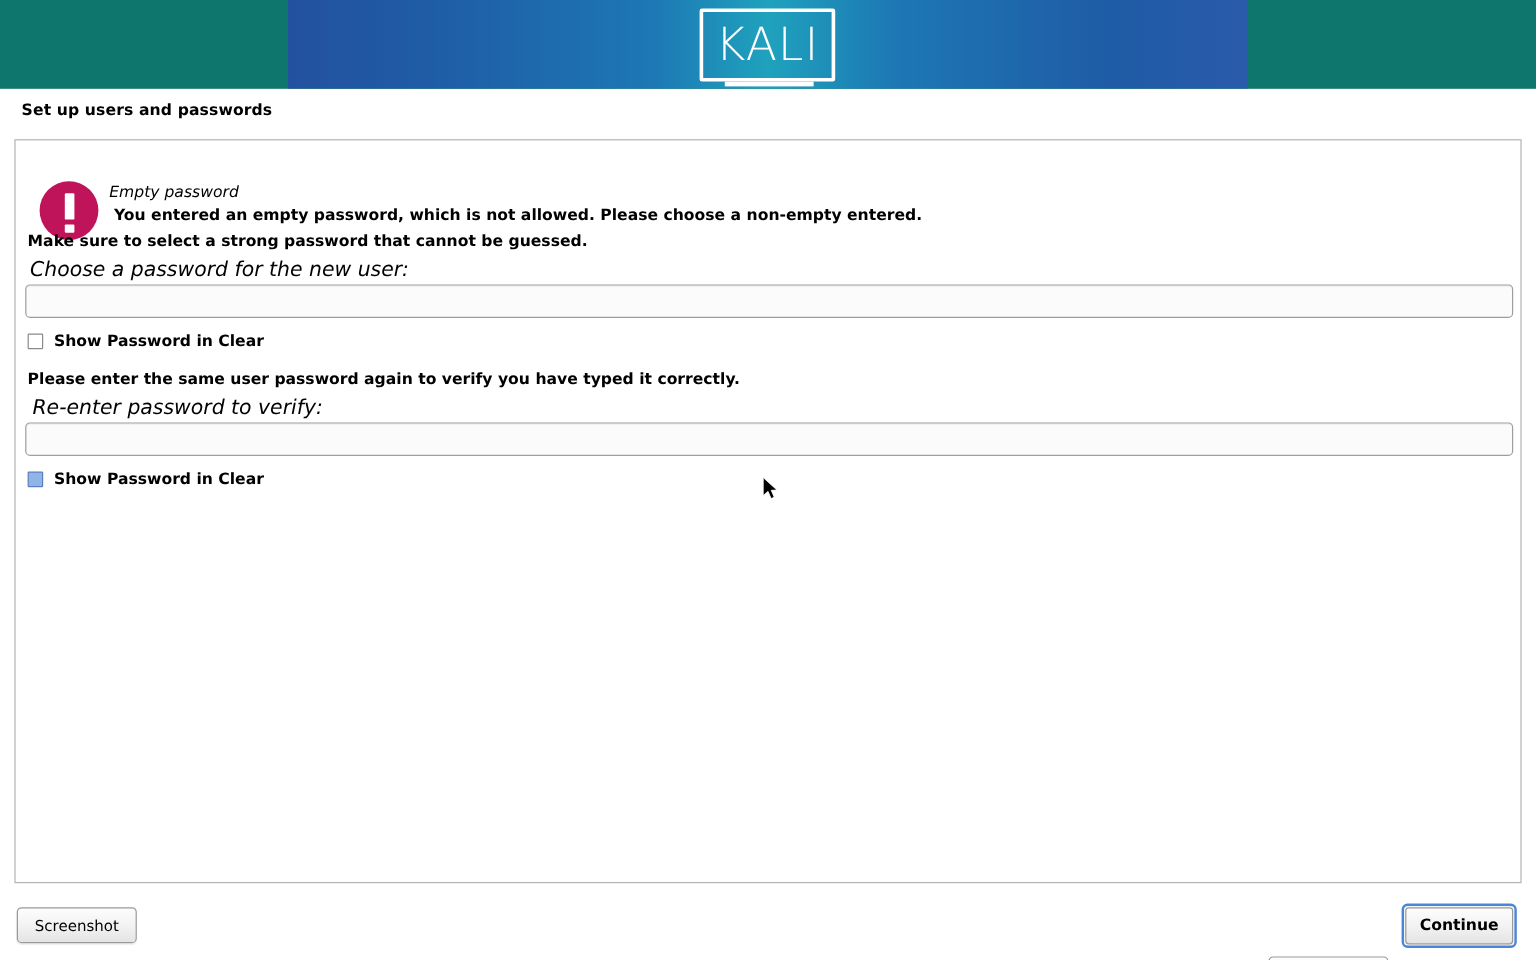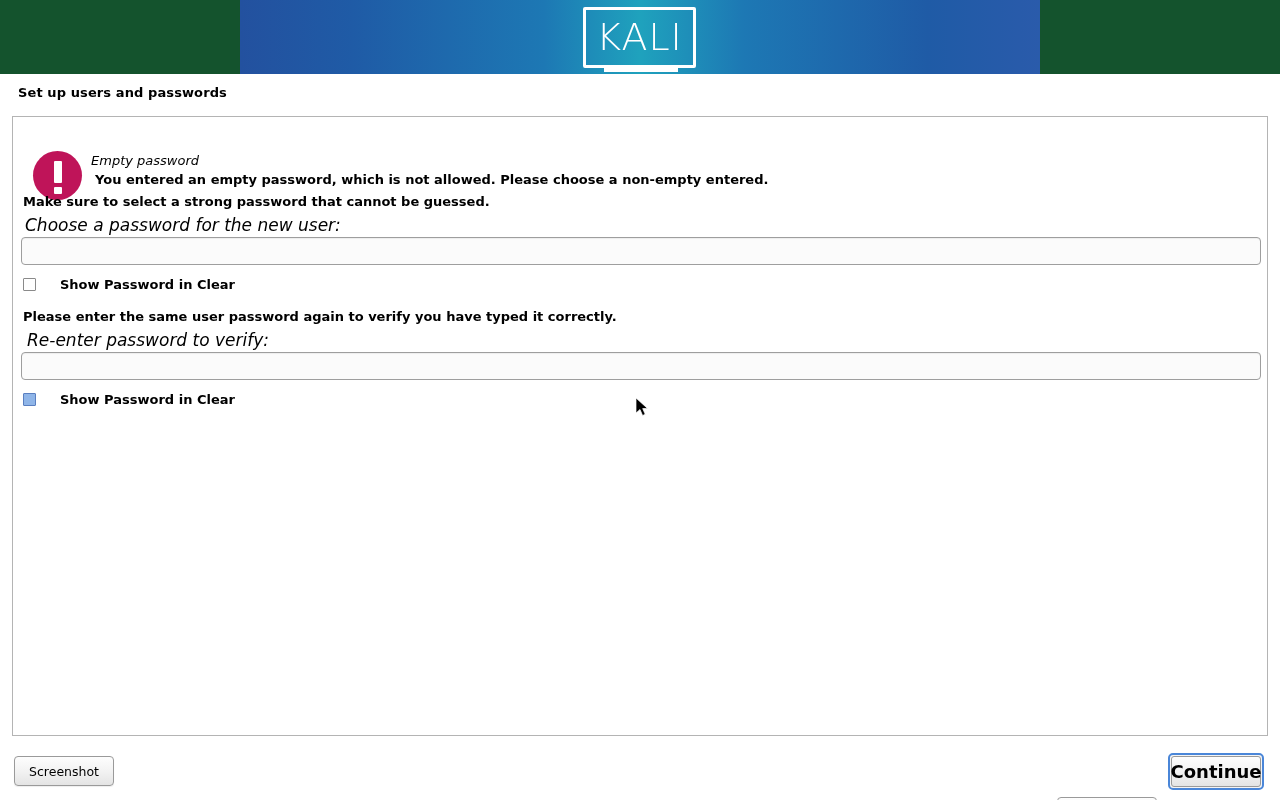--- a/index.html
+++ b/index.html
@@ -8,21 +8,21 @@
     width: 1280px; height: 800px;
     background: #ffffff;
     font-family: "DejaVu Sans", "Liberation Sans", sans-serif;
     overflow: hidden;
   }
 
   
   #banner {
     position: absolute; left: 0; top: 0;
     width: 1280px; height: 74px;
-    background: #14532d;
+    background: #0f766e;
     overflow: hidden;
     text-decoration: underline;
   }
   #banner-gradient {
     position: absolute; left: 240px; top: 0;
     width: 800px; height: 74px;
     background: linear-gradient(90deg,
         #23519f 0%, #1f5ba6 14%, #1d78b4 38%,
         #1fa2bd 50%, #1d78b4 63%, #1f5ba6 86%, #2a5bab 100%);
   }
@@ -123,21 +123,21 @@
     border-radius: 4px;
     background: #fbfbfb;
     box-shadow: inset 0 1px 1px rgba(0,0,0,0.06);
     padding: 0 6px;
     font-family: "DejaVu Sans", "Liberation Sans", sans-serif;
     font-size: 13px; color: #000000;
     outline: none;
   }
   .check-row {
     position: absolute; left: 10px;
-    display: flex; align-items: center; gap: 24px;
+    display: flex; align-items: center; gap: 9px;
   }
   .checkbox {
     width: 13px; height: 13px;
     border: 1px solid #8a8a8a;
     background: #ffffff;
     border-radius: 1px;
     flex: none;
   }
   .checkbox.focused {
     border: 1px solid #5a7fc0;
@@ -170,21 +170,21 @@
     border-radius: 5px;
     background: #f4f4f4;
   }
   #btn-continue {
     position: absolute; left: 1171px; top: 756px;
     width: 90px; height: 31px;
     border: 1px solid #9a9a9a;
     border-radius: 3px;
     background: linear-gradient(180deg, #fdfdfd 0%, #f2f2f2 52%, #e4e4e4 100%);
     font-family: "DejaVu Sans", "Liberation Sans", sans-serif;
-    font-size: 18px; font-weight: bold; color: #000000;
+    font-size: 13px; font-weight: bold; color: #000000;
     display: flex; align-items: center; justify-content: center;
     cursor: default;
   }
 
   
   #cursor {
     position: absolute; left: 636px; top: 398px;
     width: 14px; height: 20px;
     pointer-events: none;
   }

